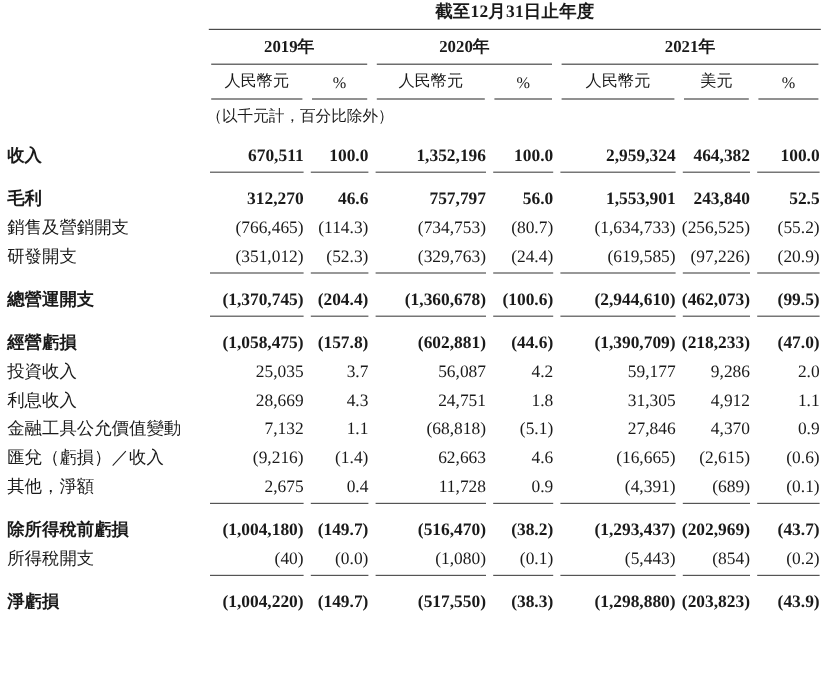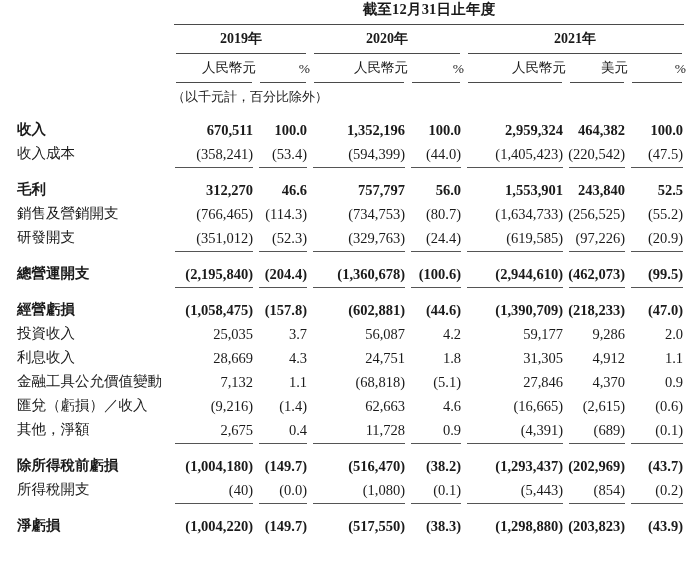--- a/index.html
+++ b/index.html
@@ -62,38 +62,38 @@
   }
   .rule-cell .bar.wide { margin-left: 2px; margin-right: 2px; }
 
   .year-cell {
     text-align: center;
     font-weight: bold;
     font-size: 14px;
     padding: 5px 0 3px 0;
   }
   .subhdr-cell {
-    text-align: right;
+    text-align: center;
     font-size: 13.5px;
     padding: 5px 0 3px 0;
     white-space: nowrap;
   }
   .units-cell {
     text-align: left;
     font-size: 13px;
     padding: 5px 0 9px 0;
   }
 
   
   tr.data-row td { height: 24px; }
 
   .lbl {
     text-align: left;
     font-size: 14.5px;
-    padding-left: 17px;
+    padding-left: 6px;
     white-space: nowrap;
   }
   .num {
     text-align: right;
     font-size: 14.5px;
     padding-right: 3px;
     white-space: nowrap;
     font-variant-numeric: lining-nums;
   }
   .bold .lbl, .bold .num { font-weight: bold; }
@@ -203,30 +203,20 @@
         <tr class="data-row bold">
           <td class="lbl">收入</td>
           <td class="num">670,511</td>
           <td class="num">100.0</td>
           <td class="num">1,352,196</td>
           <td class="num">100.0</td>
           <td class="num">2,959,324</td>
           <td class="num">464,382</td>
           <td class="num">100.0</td>
         </tr>
-        <tr class="data-row">
-          <td class="lbl">收入成本</td>
-          <td class="num">(358,241)</td>
-          <td class="num">(53.4)</td>
-          <td class="num">(594,399)</td>
-          <td class="num">(44.0)</td>
-          <td class="num">(1,405,423)</td>
-          <td class="num">(220,542)</td>
-          <td class="num">(47.5)</td>
-        </tr>
         <tr class="rule-row">
           <td class="nobar">
             <div class="bar"></div>
           </td>
           <td>
             <div class="bar"></div>
           </td>
           <td>
             <div class="bar"></div>
           </td>
@@ -303,21 +293,21 @@
           </td>
           <td>
             <div class="bar"></div>
           </td>
         </tr>
         <tr class="gap-row">
           <td colspan="8"></td>
         </tr>
         <tr class="data-row bold">
           <td class="lbl">總營運開支</td>
-          <td class="num">(2,195,840)</td>
+          <td class="num">(1,370,745)</td>
           <td class="num">(204.4)</td>
           <td class="num">(1,360,678)</td>
           <td class="num">(100.6)</td>
           <td class="num">(2,944,610)</td>
           <td class="num">(462,073)</td>
           <td class="num">(99.5)</td>
         </tr>
         <tr class="rule-row">
           <td class="nobar">
             <div class="bar"></div>

